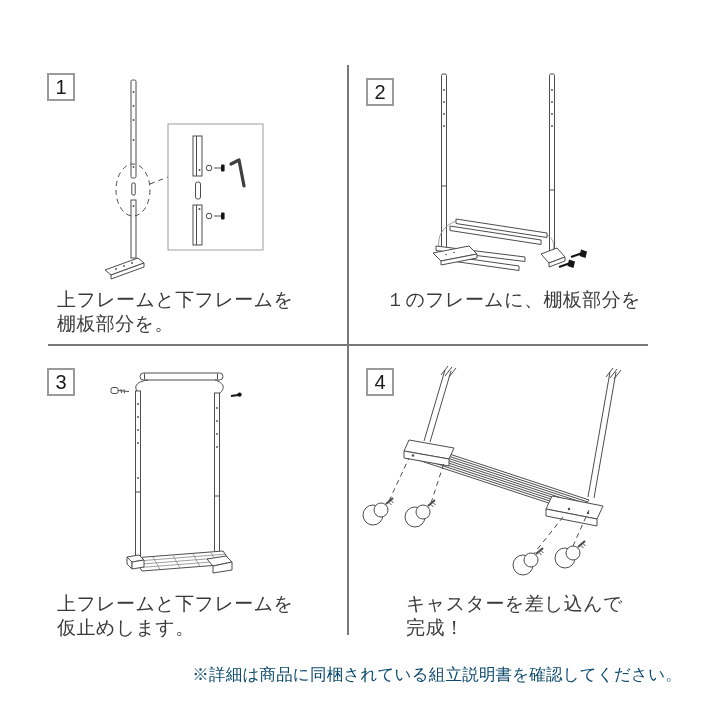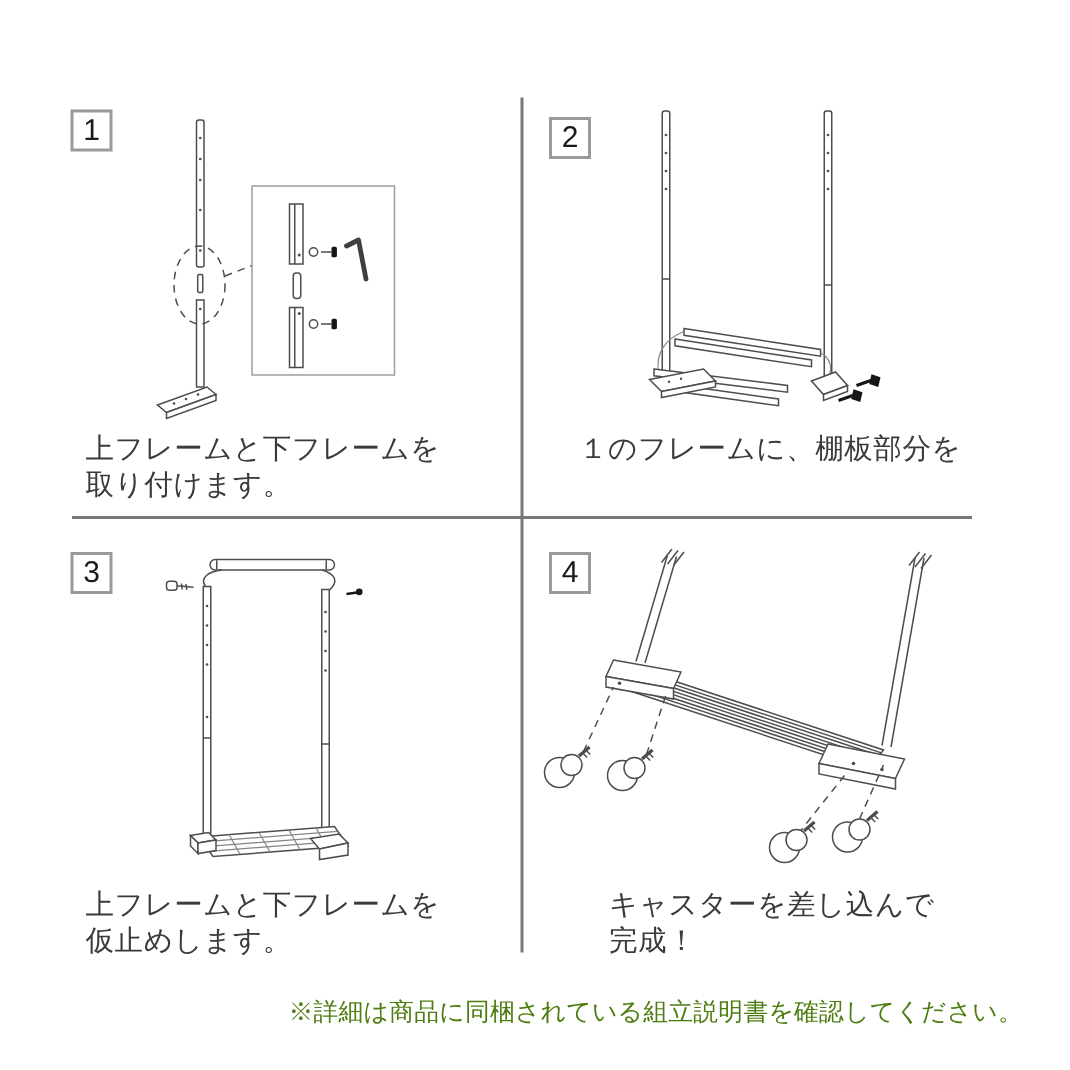--- a/index.html
+++ b/index.html
@@ -12,21 +12,21 @@
   .numbox{
     position:absolute;width:28px;height:28px;border:2px solid #9a9a9a;background:#fff;
     display:flex;align-items:center;justify-content:center;
     font-size:20px;color:#1a1a1a;box-sizing:border-box;
   }
   .caption{
     position:absolute;font-size:19px;line-height:24px;color:#3a3a3a;
     letter-spacing:0.4px;white-space:nowrap;
   }
   .footnote{
-    position:absolute;top:664px;right:31px;font-size:16.5px;color:#4d7c0f;
+    position:absolute;top:664px;right:31px;font-size:16.5px;color:#0c4a6e;
     letter-spacing:0.2px;white-space:nowrap;
   }
   .illus{position:absolute;}
   .ln{stroke:#4d4d4d;stroke-width:1;fill:none;}
   .lnw{stroke:#4d4d4d;stroke-width:1;fill:#ffffff;}
   .lt{stroke:#858585;stroke-width:0.8;fill:none;}
   .dash{stroke:#4d4d4d;stroke-width:1;fill:none;stroke-dasharray:5 4;}
   .blk{fill:#161616;stroke:none;}
   .thick{stroke:#3f3f3f;stroke-width:3.2;fill:none;stroke-linecap:round;stroke-linejoin:round;}
   .hole{fill:#4d4d4d;stroke:none;}
@@ -91,21 +91,21 @@
         <line class="ln" x1="101.5" y1="141" x2="101.5" y2="181"></line>
         <circle class="hole" cx="104.5" cy="145" r="1"></circle>
 
         <circle class="lnw" cx="114" cy="152" r="2.8"></circle>
         <line class="ln" x1="119" y1="152" x2="126" y2="152"></line>
         <rect class="blk" x="126" y="148.5" width="3.6" height="7" rx="1"></rect>
       </g>
     </svg>
     <div class="caption" style="left:57px;top:288px;">
       <div>上フレームと下フレームを</div>
-      <div>取り付けます。</div>
+      <div>棚板部分を。</div>
     </div>
   </section>
 
   <section>
     <div class="numbox" style="left:366px;top:78px;">
       <span>2</span>
     </div>
     <svg class="illus" style="left:418px;top:64px;" width="260" height="218" viewBox="0 0 260 218">
 
       <g>

